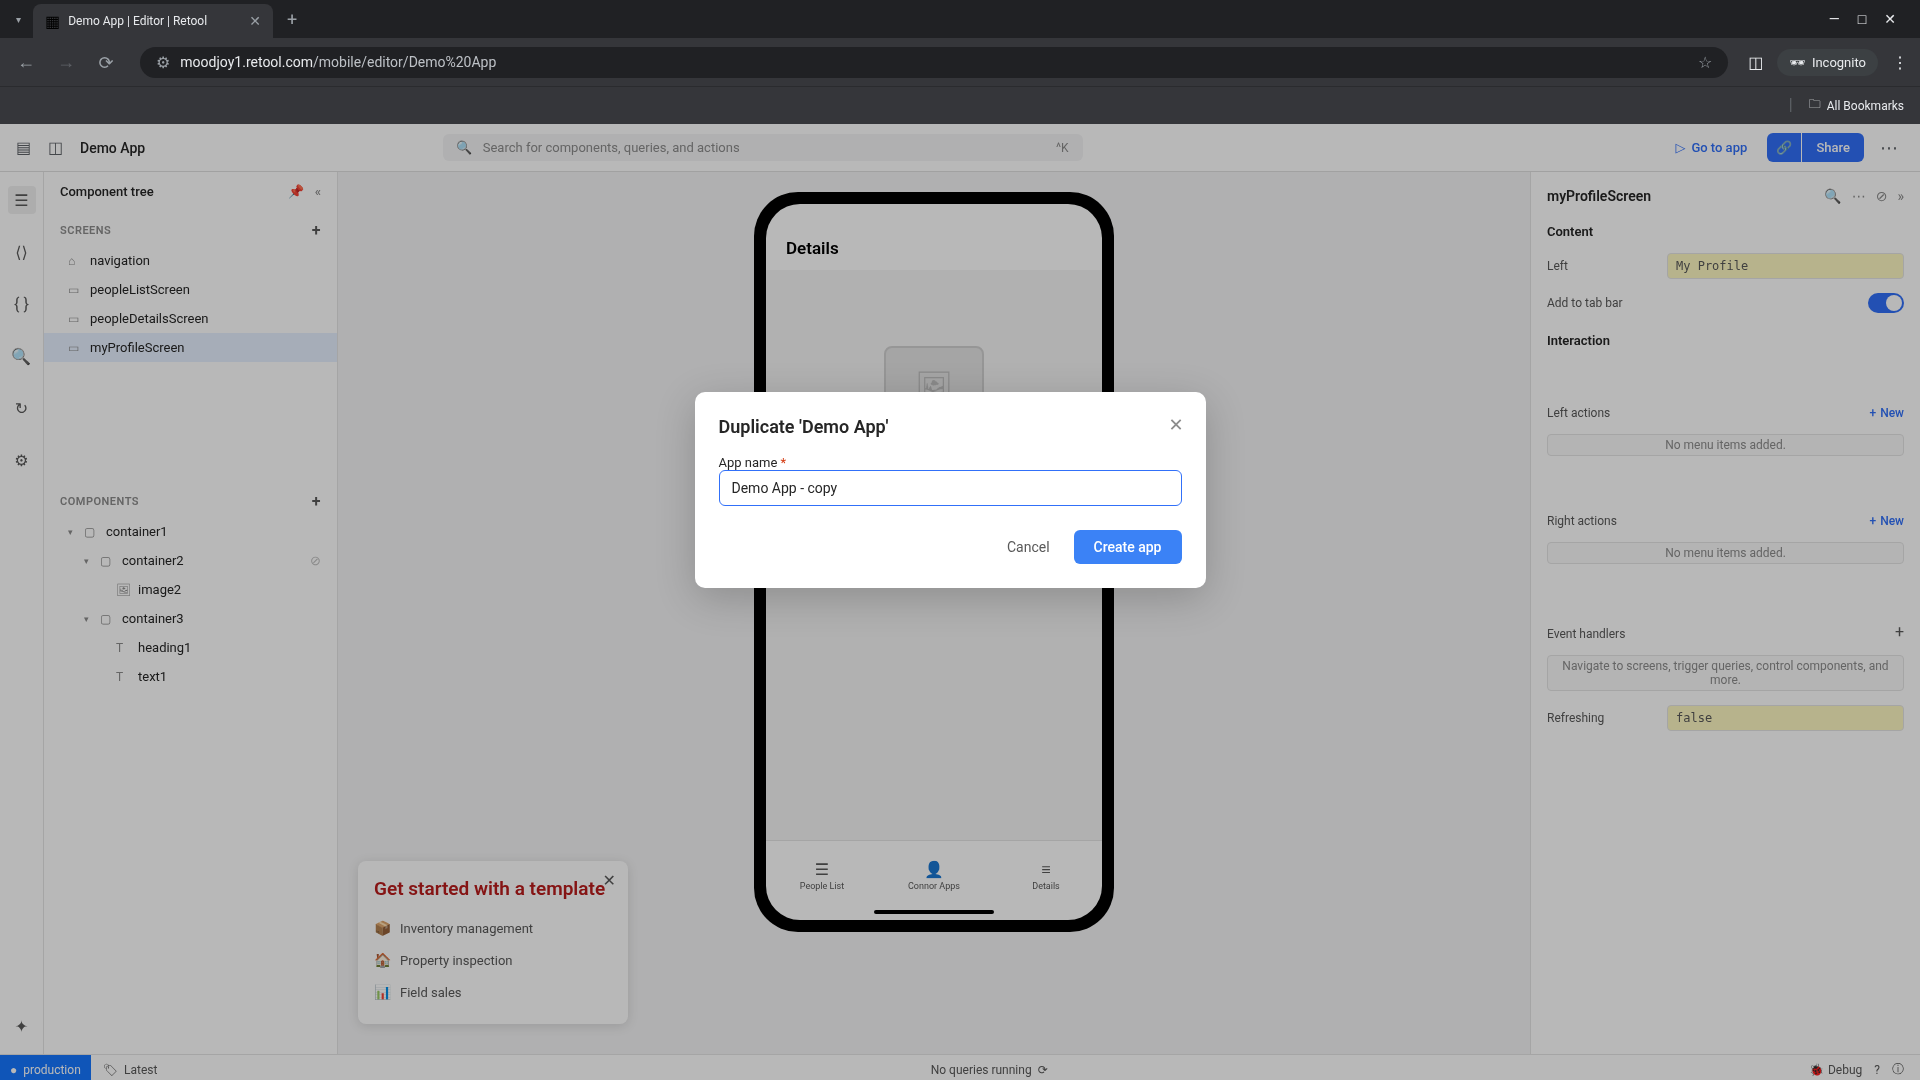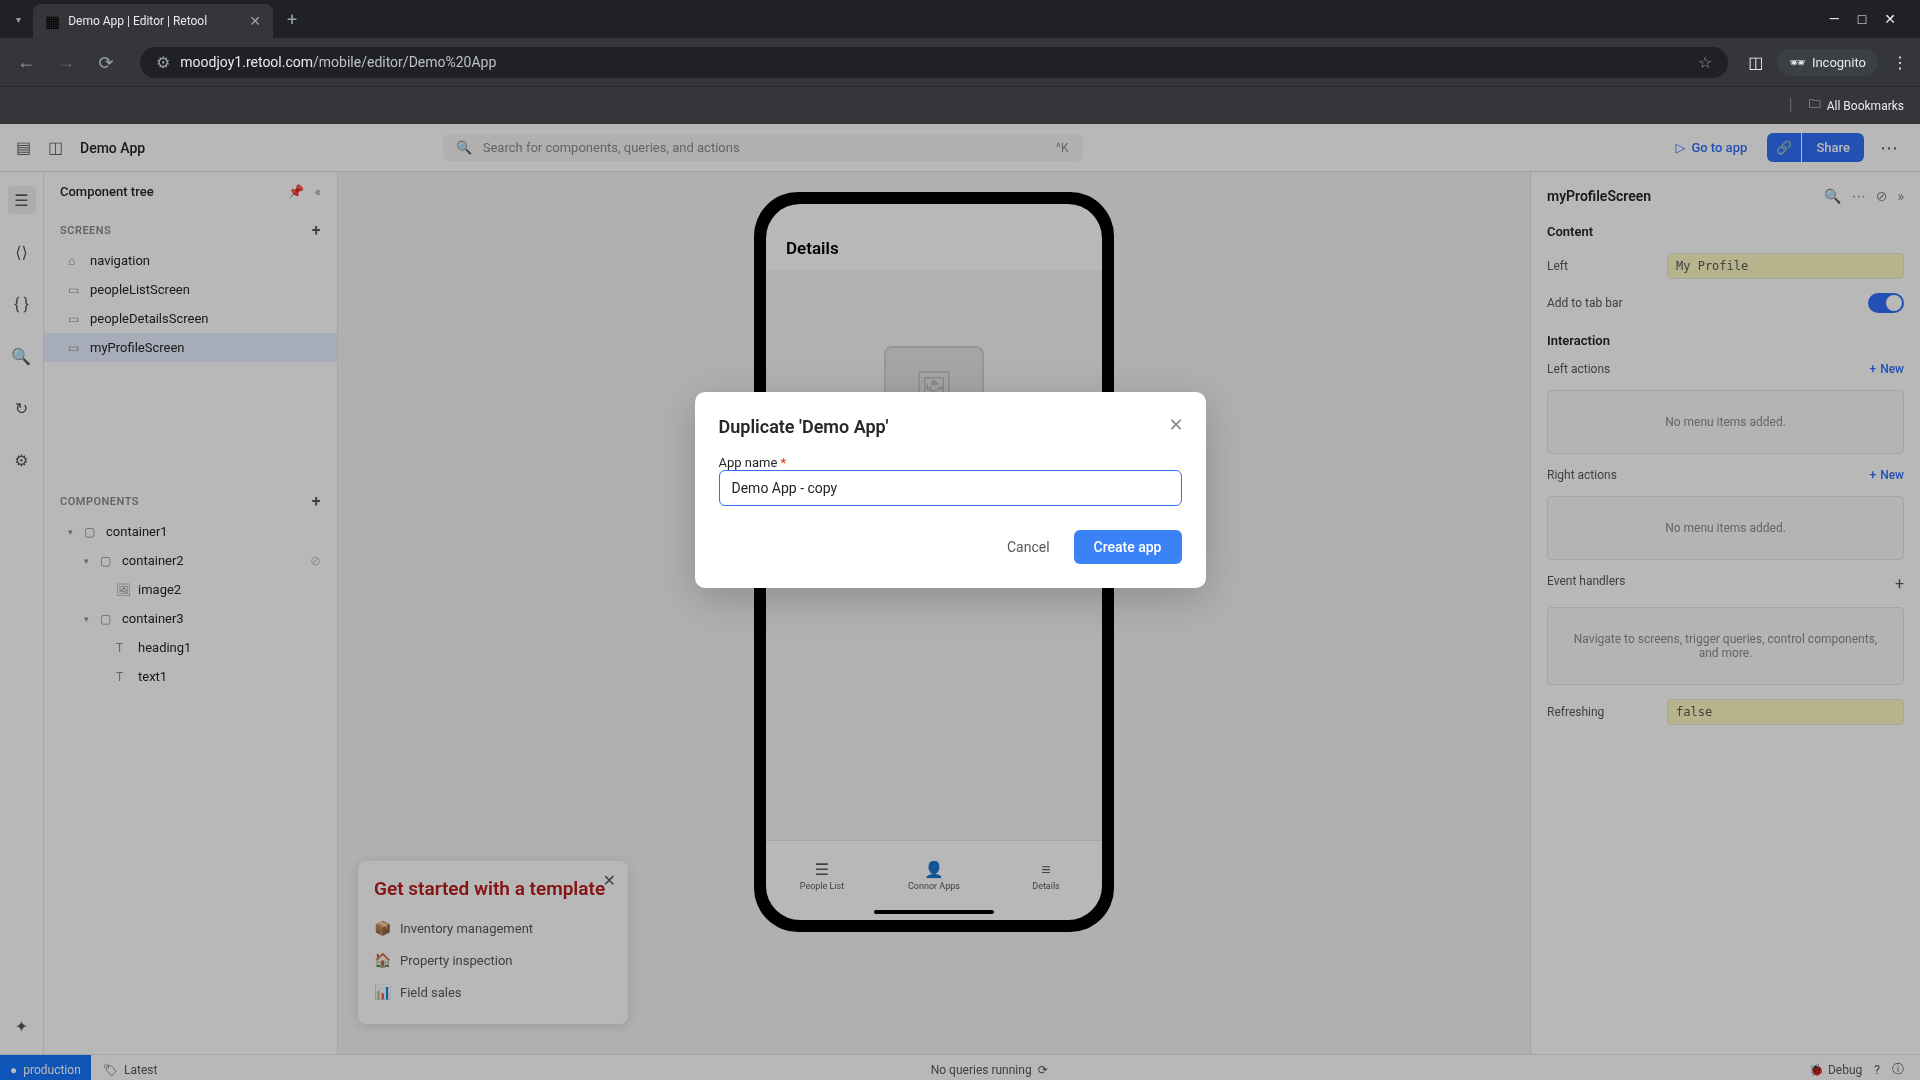--- a/index.html
+++ b/index.html
@@ -79,22 +79,22 @@
 .inspector-header { display: flex; align-items: center; gap: 10px; }
 .inspector-title { font-size: 14px; font-weight: 600; color: #262626; flex: 1; }
 .inspector-icon { color: #8c8c8c; font-size: 14px; cursor: pointer; }
 .inspector-section-title { font-size: 13px; font-weight: 600; color: #262626; margin-top: 6px; }
 .inspector-row { display: flex; align-items: center; font-size: 12px; color: #595959; }
 .inspector-row .label { width: 120px; }
 .inspector-input { flex: 1; background: #fef9c3; border: 1px solid #e5e5e5; border-radius: 4px; padding: 5px 8px; font-family: monospace; font-size: 12px; color: #595959; }
 .toggle { width: 36px; height: 20px; background: #3170f9; border-radius: 10px; position: relative; cursor: pointer; margin-left: auto; }
 .toggle::after { content: ''; position: absolute; width: 16px; height: 16px; background: #fff; border-radius: 50%; top: 2px; right: 2px; }
 .inspector-new { color: #3170f9; font-size: 12px; font-weight: 500; cursor: pointer; display: flex; align-items: center; gap: 4px; margin-left: auto; }
-.inspector-box { background: #fafafa; border: 1px solid #e5e5e5; border-radius: 4px; padding: 24px; font-size: 12px; color: #8c8c8c; text-align: center; }
-.inspector-subheader { display: flex; align-items: flex-start; font-size: 12px; color: #595959; }
+.inspector-box { background: #fafafa; border: 1px solid #e5e5e5; border-radius: 4px; padding: 3px; font-size: 12px; color: #8c8c8c; text-align: center; }
+.inspector-subheader { display: flex; align-items: flex-end; font-size: 12px; color: #595959; margin-top: 44px; }
 .inspector-subheader .plus { margin-left: auto; font-size: 16px; cursor: pointer; }
 
 
 .template-card { position: absolute; left: 358px; bottom: 60px; width: 270px; background: #fff; border-radius: 8px; box-shadow: 0 2px 12px rgba(0,0,0,0.12); padding: 16px; }
 .template-title { font-size: 19px; font-weight: 600; color: #b91c1c; margin-bottom: 12px; }
 .template-close { position: absolute; top: 10px; right: 12px; color: #595959; cursor: pointer; font-size: 16px; }
 .template-item { display: flex; align-items: center; gap: 10px; padding: 8px 0; font-size: 13px; color: #595959; cursor: pointer; }
 .template-item-icon { color: #8c8c8c; font-size: 14px; width: 16px; }
 
 

